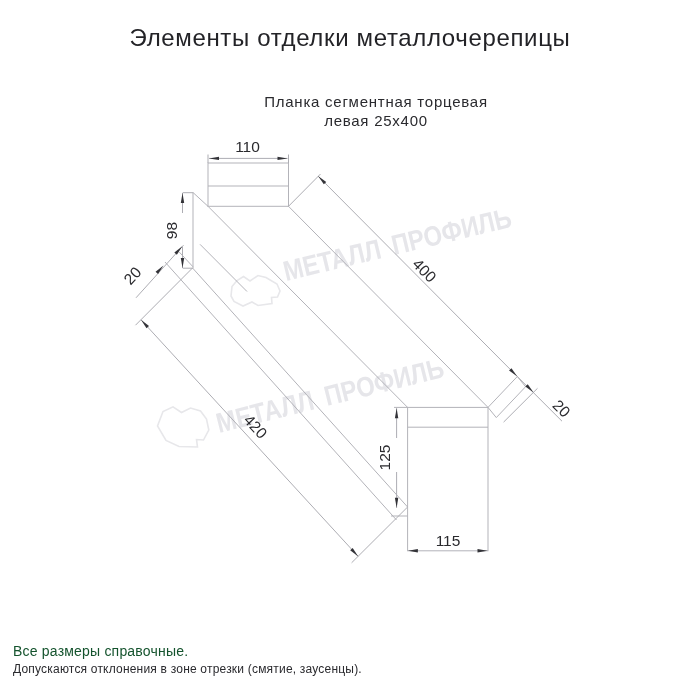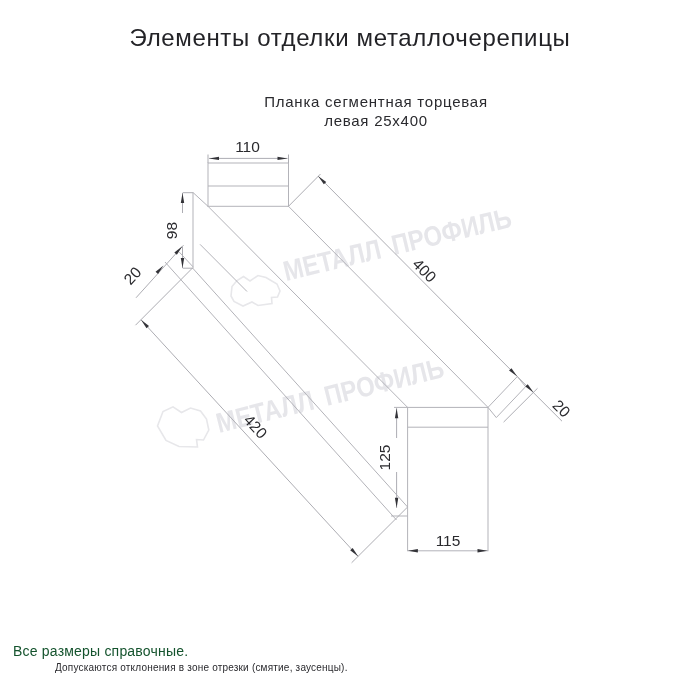--- a/index.html
+++ b/index.html
@@ -1,20 +1,20 @@
 <!DOCTYPE html>
 <html><head>
 <meta charset="utf-8">
 <style>
 html,body{margin:0;padding:0;background:#fff;width:700px;height:700px;overflow:hidden;}
 body{font-family:"Liberation Sans",sans-serif;position:relative;}
 .title{position:absolute;top:24px;left:0;width:700px;text-align:center;font-size:24px;color:#232327;letter-spacing:0.65px;}
 .sub{position:absolute;top:93px;left:0;width:700px;text-align:center;font-size:15px;color:#2a2a2e;letter-spacing:0.75px;line-height:18.5px;margin-left:26px;}
 .f1{position:absolute;top:643px;left:13px;font-size:14px;color:#14532d;letter-spacing:0.2px;}
-.f2{position:absolute;top:662px;left:13px;font-size:10px;color:#2a2a2e;letter-spacing:0.2px;margin-left:42px;}
+.f2{position:absolute;top:662px;left:13px;font-size:12px;color:#2a2a2e;letter-spacing:0.2px;}
 </style>
 </head>
 <body>
 <div class="title">Элементы отделки металлочерепицы</div>
 <div class="sub">Планка сегментная торцевая<br>левая 25x400</div>
 <svg width="700" height="700" style="position:absolute;left:0;top:0" xmlns="http://www.w3.org/2000/svg">
 
 <g stroke="#e7e7ea" fill="none" stroke-width="1.6">
 <path d="M231,296 L232,286.5 L237,280.5 L243.5,276.5 L250,281 L258,275.5 L266,277.5 L277,284 L280,291 L277.5,297 L271.5,297.5 L272,303.5 L258,305.5 L252,302 L243,306 L234,301.5 Z"></path>
 <path d="M157.5,426 L163,411.5 L173,406.8 L181.5,412.5 L190.5,408 L200.5,411 L206.5,419 L208.8,430 L203.5,440 L196.5,439.5 L197.5,447 L179,446.5 L166,440.5 L157.5,426 Z"></path>

